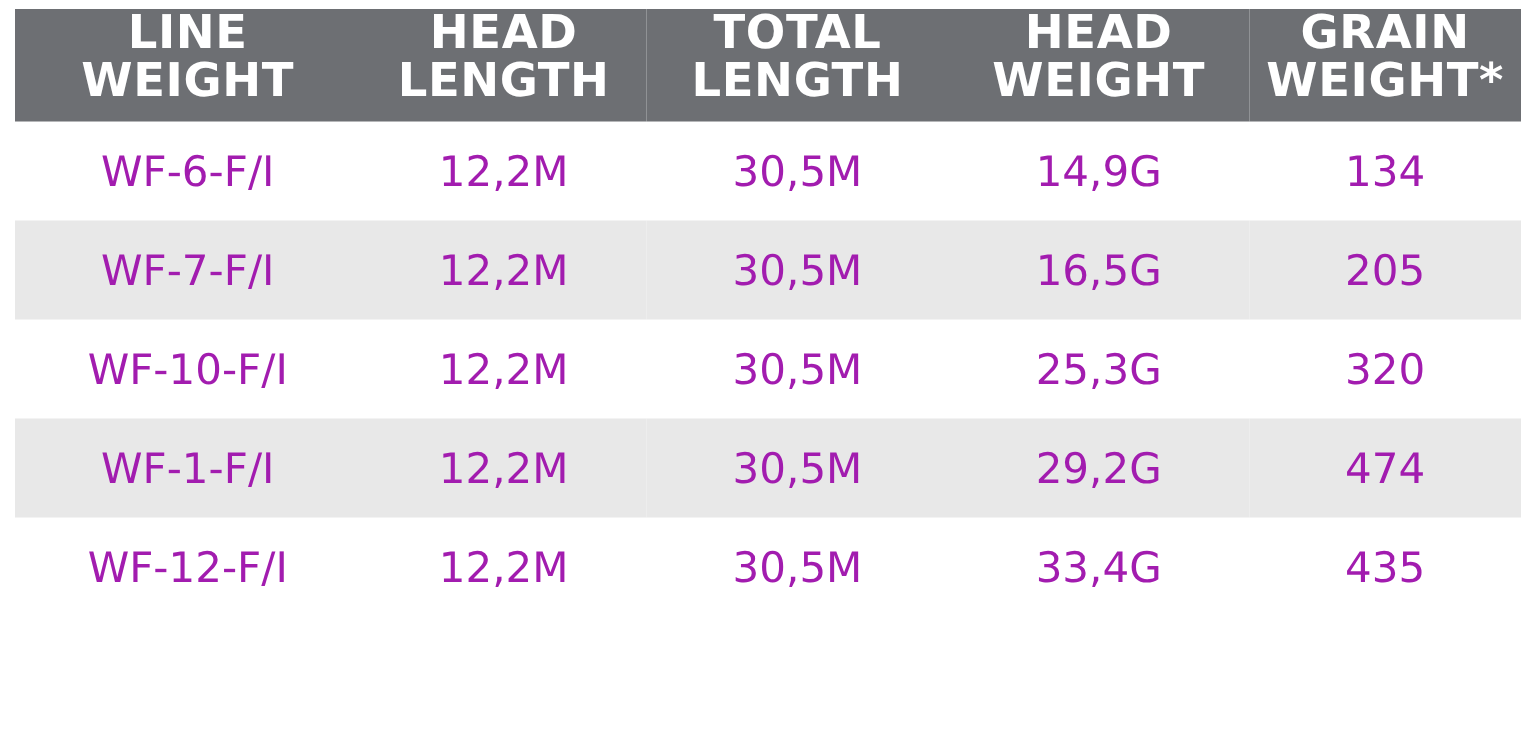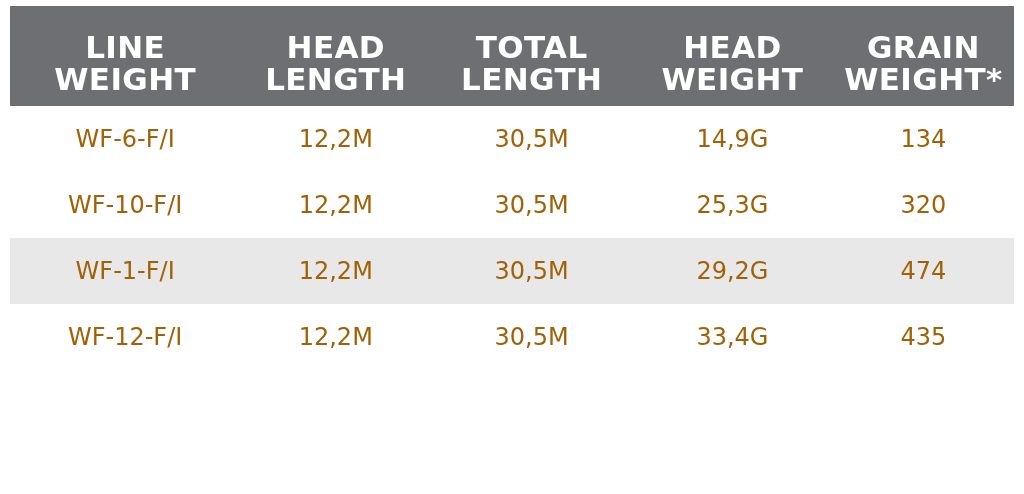--- a/index.html
+++ b/index.html
@@ -26,29 +26,29 @@
   table.spec-table thead tr {
     background: #6d6f73;
   }
   table.spec-table thead th {
     color: #ffffff;
     font-weight: bold;
     font-size: 31px;
     line-height: 1.02;
     letter-spacing: 0.4px;
     text-align: center;
-    padding: 26px 2px 11px 2px;
+    padding: 1px 2px 11px 2px;
     text-transform: uppercase;
     vertical-align: middle;
     white-space: pre-line;
     margin-top: 20px;
   }
   table.spec-table tbody td {
-    color: #a16207;
-    font-size: 24px;
+    color: #a21caf;
+    font-size: 28px;
     text-align: center;
     padding: 8px 2px 8px 2px;
     height: 50px;
     vertical-align: middle;
     font-weight: normal;
   }
   table.spec-table tbody tr.alt td {
     background: #e8e8e8;
   }
   .col-1 { width: 23%; }
@@ -77,20 +77,27 @@
       </tr>
     </thead>
     <tbody>
       <tr>
         <td class="col-1">WF-6-F/I</td>
         <td class="col-2">12,2M</td>
         <td class="col-3">30,5M</td>
         <td class="col-4">14,9G</td>
         <td class="col-5">134</td>
       </tr>
+      <tr class="alt">
+        <td class="col-1">WF-7-F/I</td>
+        <td class="col-2">12,2M</td>
+        <td class="col-3">30,5M</td>
+        <td class="col-4">16,5G</td>
+        <td class="col-5">205</td>
+      </tr>
       <tr>
         <td class="col-1">WF-10-F/I</td>
         <td class="col-2">12,2M</td>
         <td class="col-3">30,5M</td>
         <td class="col-4">25,3G</td>
         <td class="col-5">320</td>
       </tr>
       <tr class="alt">
         <td class="col-1">WF-1-F/I</td>
         <td class="col-2">12,2M</td>

